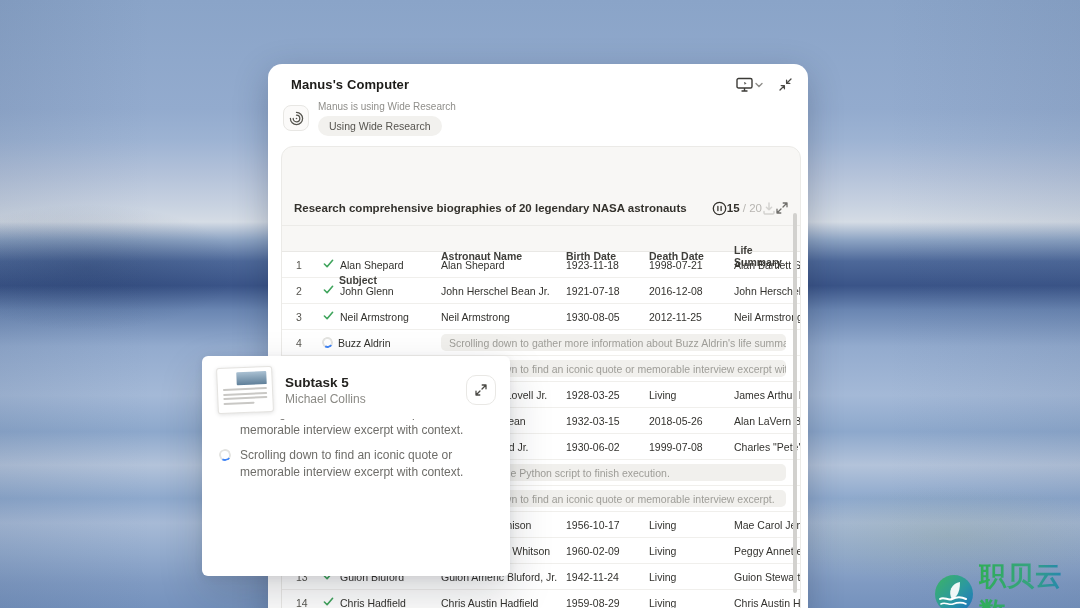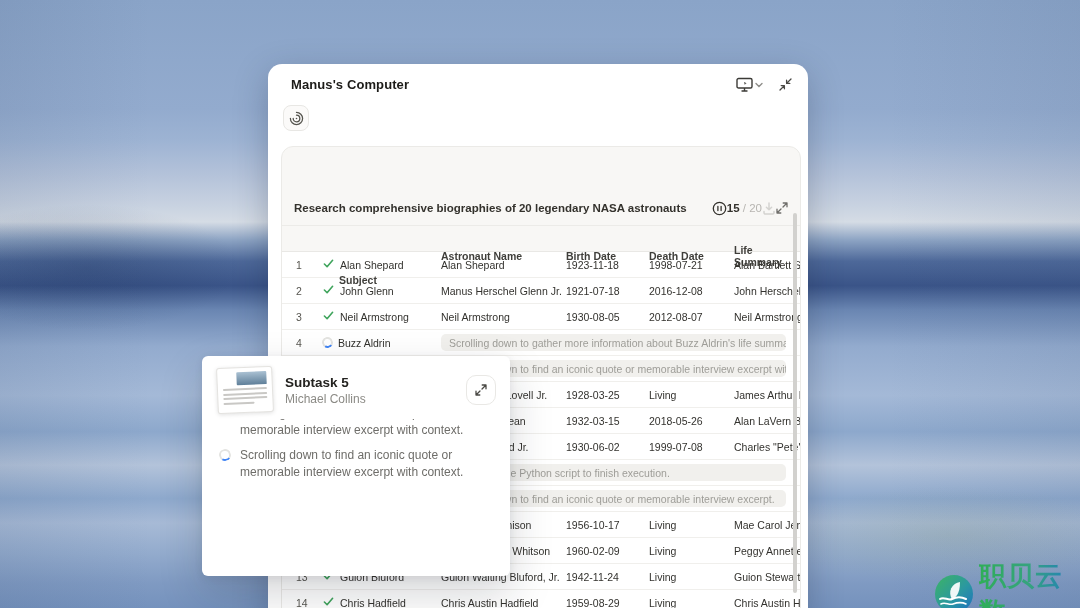--- a/index.html
+++ b/index.html
@@ -128,20 +128,24 @@
 
     <div class="agent-row">
       <div class="avatar">
         <span style="display:flex">
           <svg width="15" height="15" viewBox="0 0 15 15" fill="none" stroke="#56554f" stroke-width="1.3" stroke-linecap="round">
             <path d="M7.5 1.4a6.1 6.1 0 1 1-6.1 6.1"></path>
             <path d="M7.5 4.2a3.3 3.3 0 1 1-3.3 3.3"></path>
             <circle cx="7.5" cy="7.5" r="0.8" fill="#56554f" stroke="none"></circle>
           </svg>
         </span>
+      </div>
+      <div>
+        <div class="agent-caption">Manus is using Wide Research</div>
+        <span class="agent-pill">Using Wide Research</span>
       </div>
     </div>
 
     <div class="panel">
       <div class="panel-header">
         <div class="panel-title">Research comprehensive biographies of 20 legendary NASA astronauts</div>
         <div class="panel-actions">
           <button class="icon-btn">
             <span style="display:flex">
               <svg width="15" height="15" viewBox="0 0 15 15" fill="none" stroke="#34322d" stroke-width="1.3" stroke-linecap="round">
@@ -194,36 +198,36 @@
               <div class="c-life">Alan Bartlett Shepard Jr. was an Am</div>
             </div>
             <div class="row">
               <div class="c-num">2</div>
               <div class="c-subject">
                 <span><svg class="check" viewBox="0 0 13 13" fill="none" stroke="#3fa45c" stroke-width="1.6" stroke-linecap="round" stroke-linejoin="round">
                     <path d="M2.4 7l2.7 2.7 5.5-6.4"></path>
                   </svg></span>
                 <span>John Glenn</span>
               </div>
-              <div class="c-plain">Manus Herschel Glenn Jr.</div>
+              <div class="c-plain">John Herschel Bean Jr.</div>
               <div class="c-plain">1921-07-18</div>
               <div class="c-plain">2016-12-08</div>
               <div class="c-life">John Herschel Glenn Jr. was an A</div>
             </div>
             <div class="row">
               <div class="c-num">3</div>
               <div class="c-subject">
                 <span><svg class="check" viewBox="0 0 13 13" fill="none" stroke="#3fa45c" stroke-width="1.6" stroke-linecap="round" stroke-linejoin="round">
                     <path d="M2.4 7l2.7 2.7 5.5-6.4"></path>
                   </svg></span>
                 <span>Neil Armstrong</span>
               </div>
               <div class="c-plain">Neil Armstrong</div>
               <div class="c-plain">1930-08-05</div>
-              <div class="c-plain">2012-08-07</div>
+              <div class="c-plain">2012-11-25</div>
               <div class="c-life">Neil Armstrong was an American</div>
             </div>
             <div class="row">
               <div class="c-num">4</div>
               <div class="c-subject">
                 <span class="spinner"></span>
                 <span>Buzz Aldrin</span>
               </div>
               <div class="c-status">
                 <span class="status-pill">Scrolling down to gather more information about Buzz Aldrin's life summary, focusing</span>
@@ -325,21 +329,21 @@
               <div class="c-life">Peggy Annette Whitson is an Am</div>
             </div>
             <div class="row">
               <div class="c-num">13</div>
               <div class="c-subject">
                 <span><svg class="check" viewBox="0 0 13 13" fill="none" stroke="#3fa45c" stroke-width="1.6" stroke-linecap="round" stroke-linejoin="round">
                     <path d="M2.4 7l2.7 2.7 5.5-6.4"></path>
                   </svg></span>
                 <span>Guion Bluford</span>
               </div>
-              <div class="c-plain">Guion Waiting Bluford, Jr.</div>
+              <div class="c-plain">Guion Americ Bluford, Jr.</div>
               <div class="c-plain">1942-11-24</div>
               <div class="c-plain">Living</div>
               <div class="c-life">Guion Stewart Bluford Jr. is a ret</div>
             </div>
             <div class="row">
               <div class="c-num">14</div>
               <div class="c-subject">
                 <span><svg class="check" viewBox="0 0 13 13" fill="none" stroke="#3fa45c" stroke-width="1.6" stroke-linecap="round" stroke-linejoin="round">
                     <path d="M2.4 7l2.7 2.7 5.5-6.4"></path>
                   </svg></span>

